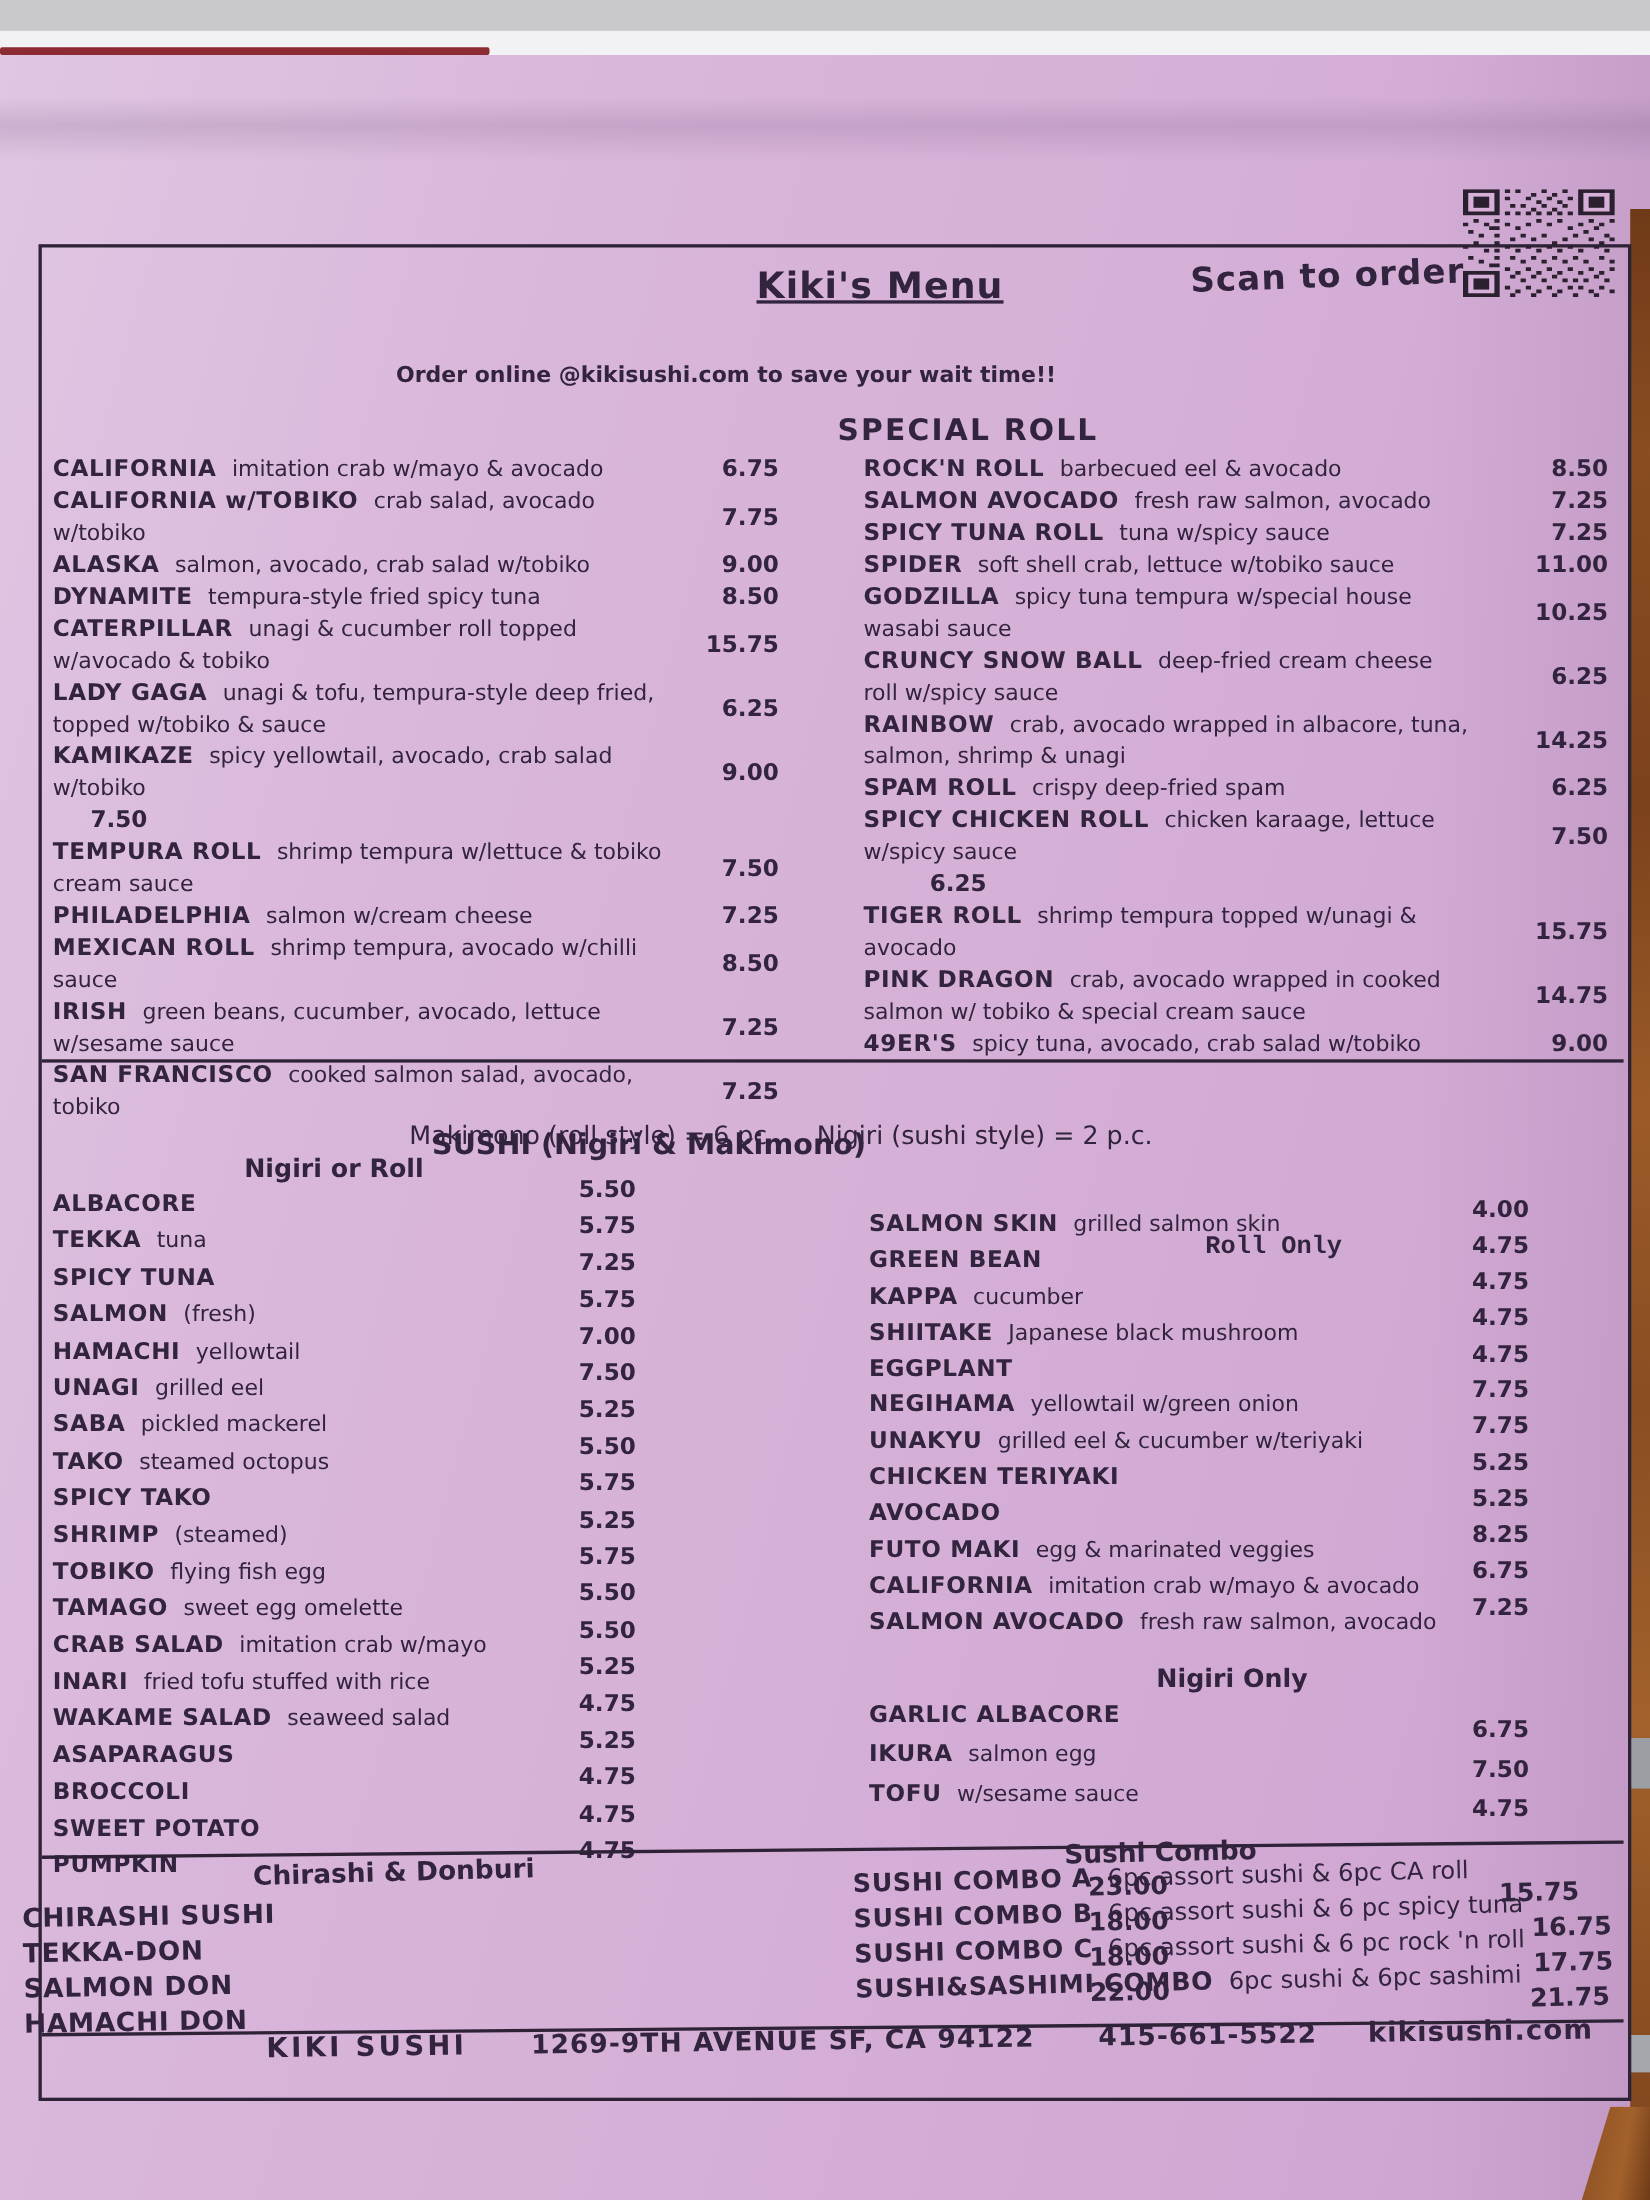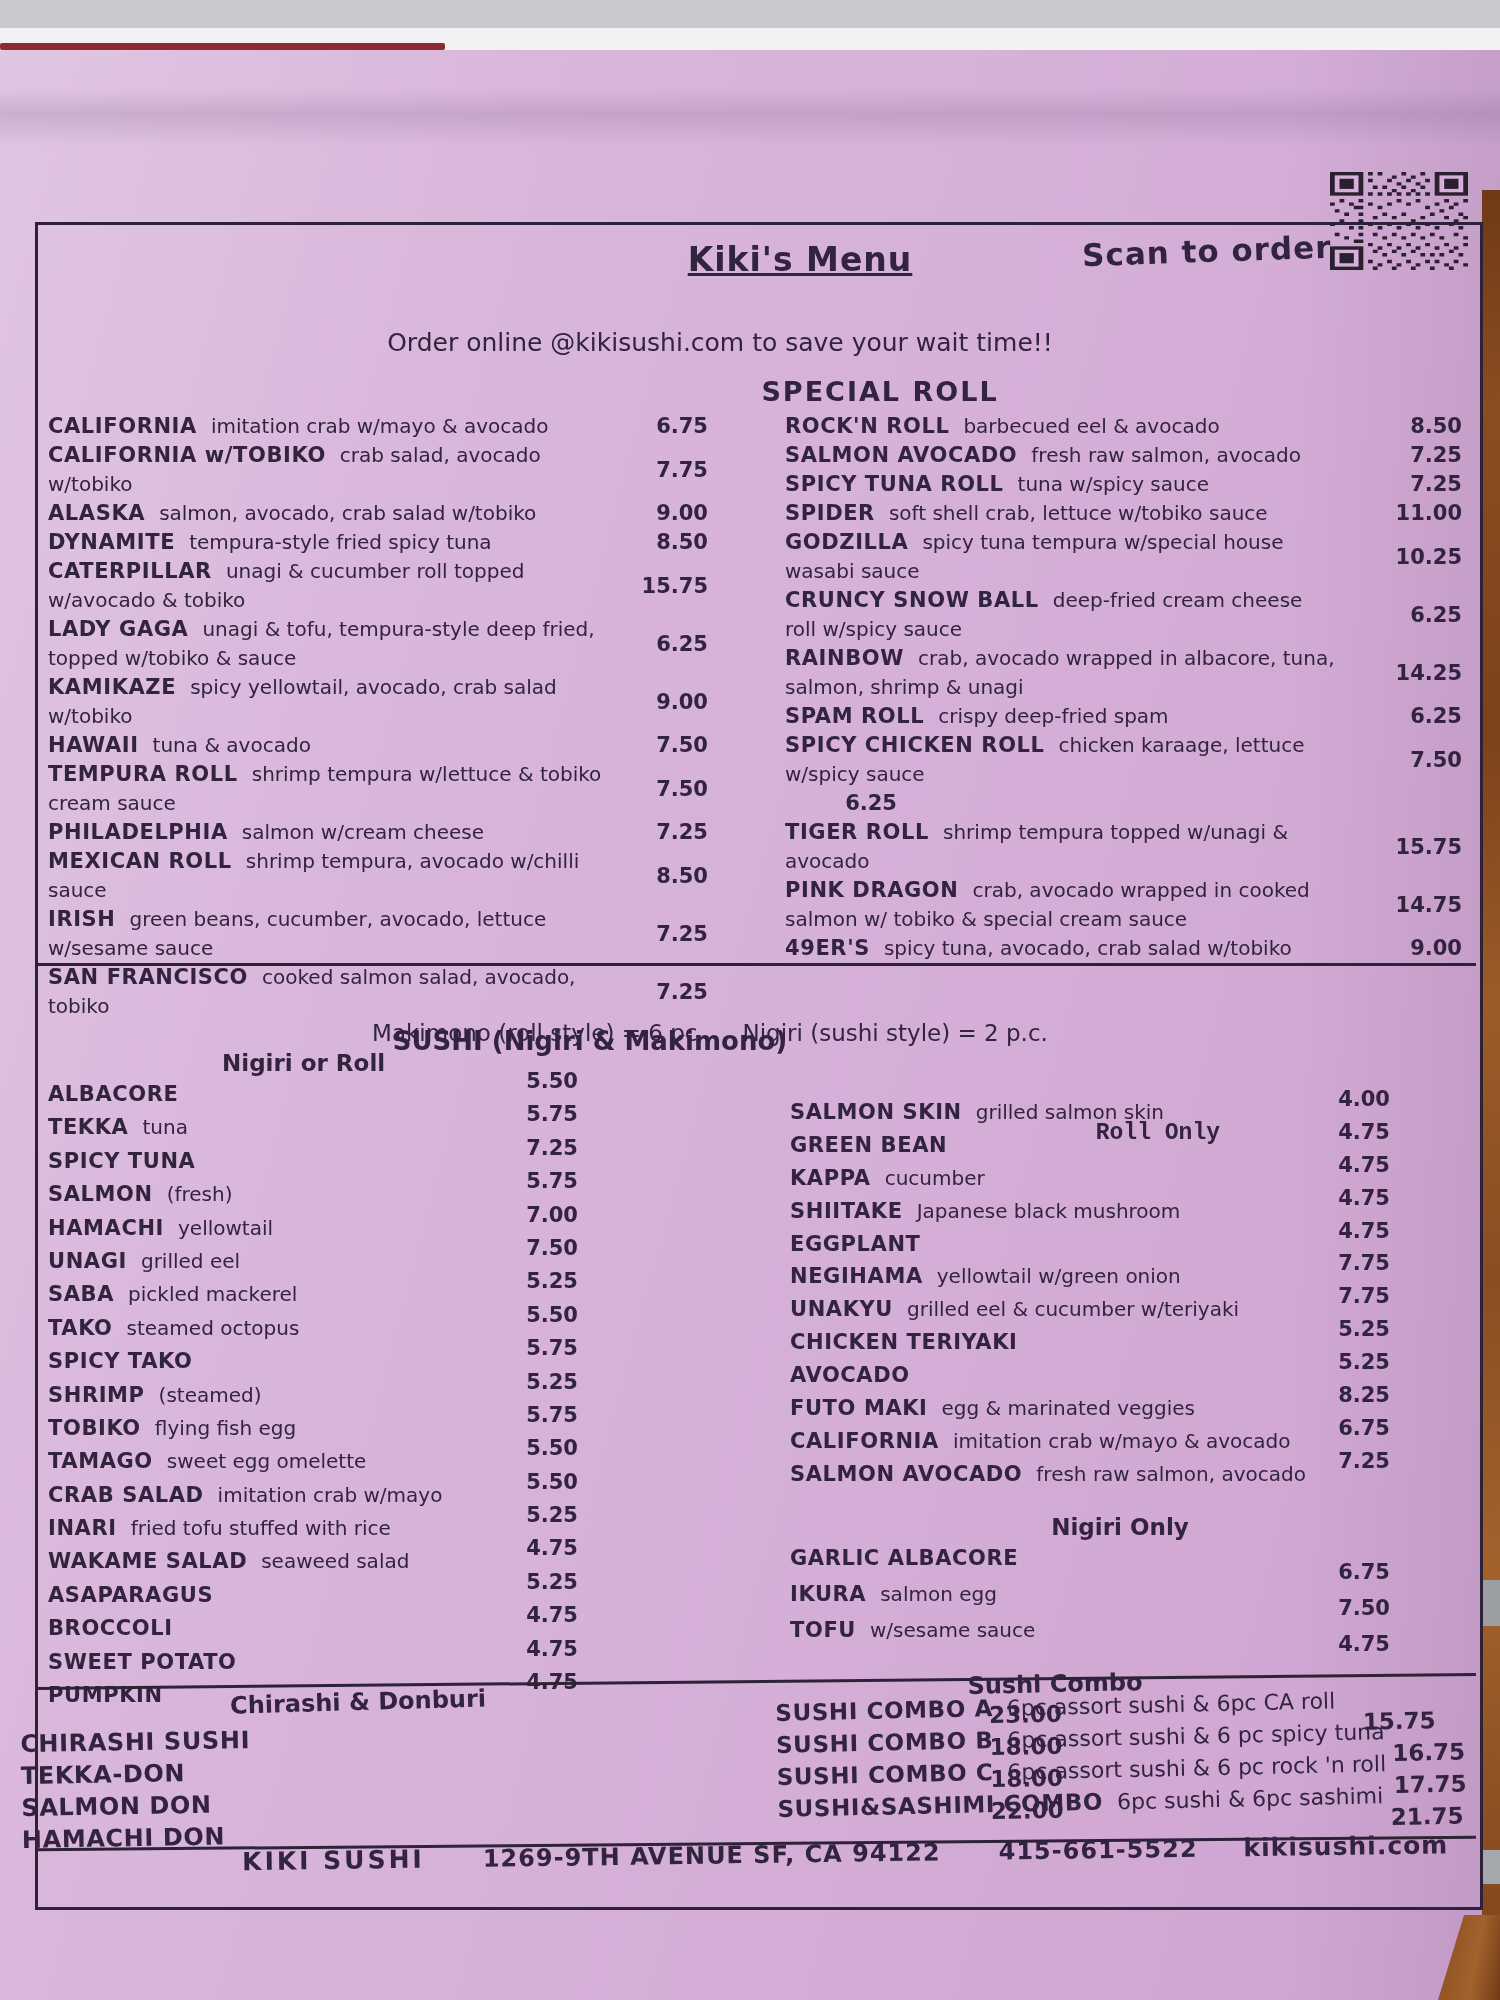--- a/index.html
+++ b/index.html
@@ -39,21 +39,21 @@
   .menu-box{
     position:absolute;left:35px;top:222px;width:1442px;height:1682px;
     border:3px solid #2e2236;background:transparent;
   }
   .abs{position:absolute;}
   .divider{position:absolute;height:3px;background:#2e2236;}
   
   .menu-title{left:640px;top:240px;width:320px;text-align:center;font-size:33px;font-weight:bold;letter-spacing:1px;text-decoration:underline;}
   .scan-label{left:1082px;top:233px;font-size:31px;font-weight:bold;transform:rotate(-2deg);letter-spacing:1px;}
   .qr{left:1330px;top:172px;width:138px;height:98px;}
-  .order-note{left:360px;top:328px;width:720px;text-align:center;font-size:25px;}
+  .order-note{left:360px;top:328px;width:720px;font-size:20px;font-weight:bold;}
   
   .sr-heading{left:690px;top:376px;width:380px;text-align:center;font-size:27px;font-weight:bold;letter-spacing:2px;}
   .sushi-heading{left:0;top:978px;width:1180px;text-align:center;font-size:26px;font-weight:bold;margin-top:48px;}
   .sushi-note{left:0;top:1020px;width:1420px;text-align:center;font-size:23px;}
   .sushi-note .gap{display:inline-block;width:45px;}
   .col-heading{font-size:23px;font-weight:bold;}
   .h-nigiri-roll{left:222px;top:1050px;}
   .h-roll-only{left:1020px;top:1120px;width:200px;text-align:right;font-family:Liberation Mono, monospace;}
   .h-nigiri-only{left:1020px;top:1514px;width:200px;text-align:center;}
   .h-chirashi{left:230px;top:1688px;width:260px;font-size:24px;font-weight:bold;transform:rotate(-1.6deg);}
@@ -170,21 +170,20 @@
         <span class="txt"><span class="nm">LADY GAGA</span><span class="ds">unagi &amp; tofu, tempura-style deep fried, topped w/tobiko &amp; sauce</span></span>
         <span class="pr">6.25</span>
       </div>
 
       <div class="sr-row">
         <span class="txt"><span class="nm">KAMIKAZE</span><span class="ds">spicy yellowtail, avocado, crab salad w/tobiko</span></span>
         <span class="pr">9.00</span>
       </div>
 
       <div class="sr-row">
-        <span class="txt"><span class="nm">HAWAII</span><span class="ds">tuna &amp; avocado</span></span>
         <span class="pr">7.50</span>
       </div>
 
       <div class="sr-row">
         <span class="txt"><span class="nm">TEMPURA ROLL</span><span class="ds">shrimp tempura w/lettuce &amp; tobiko cream sauce</span></span>
         <span class="pr">7.50</span>
       </div>
 
       <div class="sr-row">
         <span class="txt"><span class="nm">PHILADELPHIA</span><span class="ds">salmon w/cream cheese</span></span>

